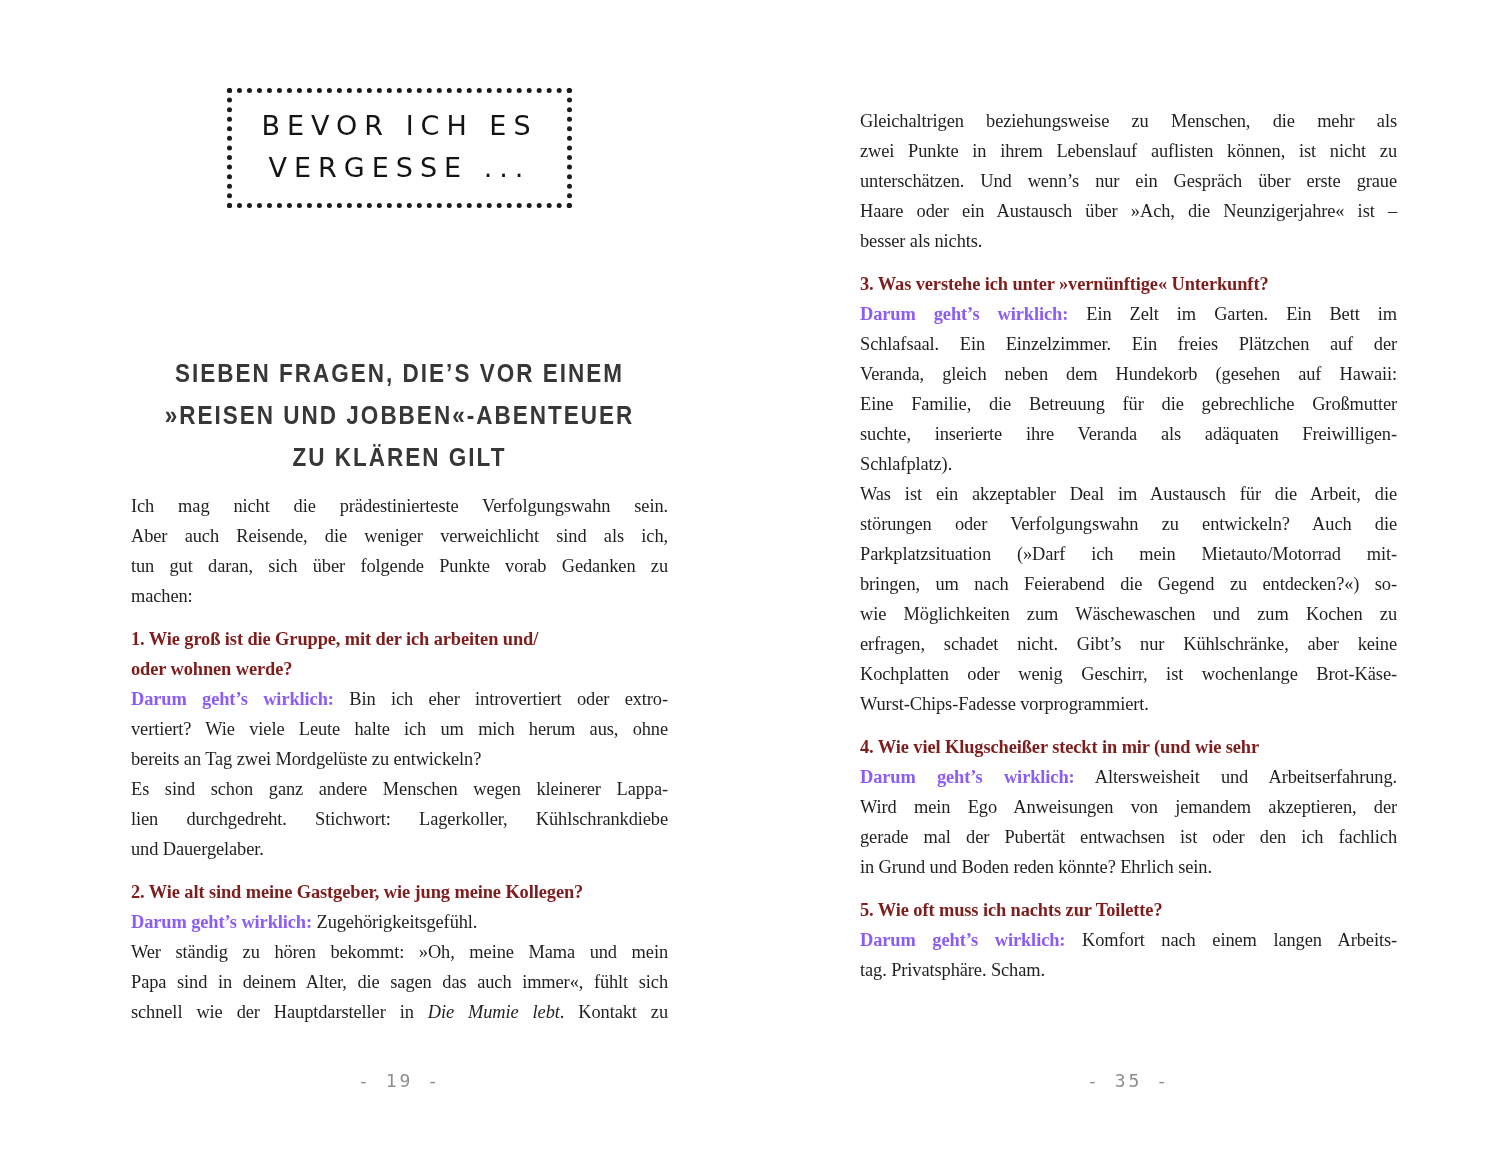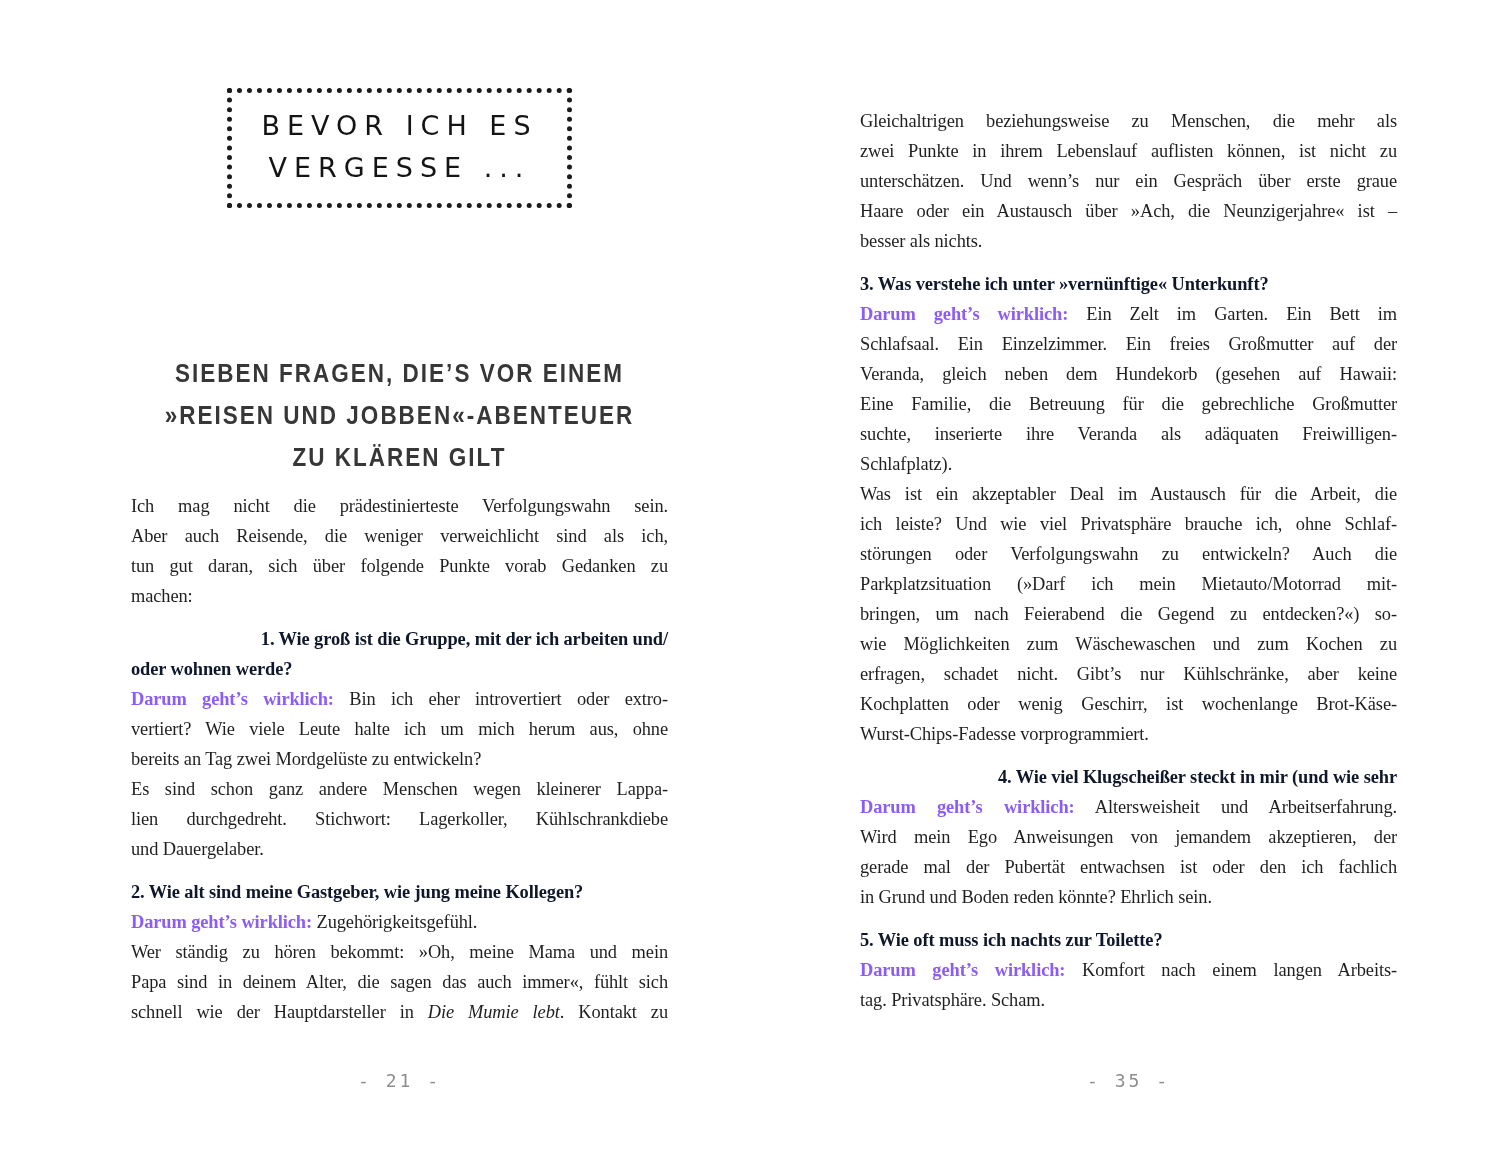--- a/index.html
+++ b/index.html
@@ -51,22 +51,22 @@
     font-size: 18.4px;
     line-height: 30px;
     letter-spacing: -0.1px;
   }
   .page-right .body { margin-top: 106px; }
 
   .block { margin: 0; }
   .qheading { margin-top: 13px; }
   .qheading .line {
     font-weight: 700;
-    color: #0f172a;
-    text-align: right;
+    color: #7f1d1d;
+    text-align: left;
     text-align-last: auto;
   }
   .line { text-align: justify; text-align-last: justify; }
   .line.end { text-align-last: left; }
   .line strong { font-weight: 700; color: #8b5cf6; }
   .line em { font-style: italic; }
 
   .pagenum {
     position: absolute;
     top: 1070px;
@@ -123,46 +123,45 @@
         <div class="block para">
           <div class="line end"><strong>Darum geht’s wirklich:</strong> Zugehörigkeitsgefühl.</div>
         </div>
         <div class="block para">
           <div class="line">Wer ständig zu hören bekommt: »Oh, meine Mama und mein</div>
           <div class="line">Papa sind in deinem Alter, die sagen das auch immer«, fühlt sich</div>
           <div class="line">schnell wie der Hauptdarsteller in <em>Die Mumie lebt</em>. Kontakt zu</div>
         </div>
       </div>
 
-    <div class="pagenum">- 21 -</div>
+    <div class="pagenum">- 19 -</div>
   </section>
 
   <section class="page page-right">
     <div class="body">
         <div class="block para">
           <div class="line">Gleichaltrigen beziehungsweise zu Menschen, die mehr als</div>
           <div class="line">zwei Punkte in ihrem Lebenslauf auflisten können, ist nicht zu</div>
           <div class="line">unterschätzen. Und wenn’s nur ein Gespräch über erste graue</div>
           <div class="line">Haare oder ein Austausch über »Ach, die Neunzigerjahre« ist –</div>
           <div class="line end">besser als nichts.</div>
         </div>
         <div class="block qheading">
           <div class="line end">3. Was verstehe ich unter »vernünftige« Unterkunft?</div>
         </div>
         <div class="block para">
           <div class="line"><strong>Darum geht’s wirklich:</strong> Ein Zelt im Garten. Ein Bett im</div>
-          <div class="line">Schlafsaal. Ein Einzelzimmer. Ein freies Großmutter auf der</div>
+          <div class="line">Schlafsaal. Ein Einzelzimmer. Ein freies Plätzchen auf der</div>
           <div class="line">Veranda, gleich neben dem Hundekorb (gesehen auf Hawaii:</div>
           <div class="line">Eine Familie, die Betreuung für die gebrechliche Großmutter</div>
           <div class="line">suchte, inserierte ihre Veranda als adäquaten Freiwilligen-</div>
           <div class="line end">Schlafplatz).</div>
         </div>
         <div class="block para">
           <div class="line">Was ist ein akzeptabler Deal im Austausch für die Arbeit, die</div>
-          <div class="line">ich leiste? Und wie viel Privatsphäre brauche ich, ohne Schlaf-</div>
           <div class="line">störungen oder Verfolgungswahn zu entwickeln? Auch die</div>
           <div class="line">Parkplatzsituation (»Darf ich mein Mietauto/Motorrad mit-</div>
           <div class="line">bringen, um nach Feierabend die Gegend zu entdecken?«) so-</div>
           <div class="line">wie Möglichkeiten zum Wäschewaschen und zum Kochen zu</div>
           <div class="line">erfragen, schadet nicht. Gibt’s nur Kühlschränke, aber keine</div>
           <div class="line">Kochplatten oder wenig Geschirr, ist wochenlange Brot-Käse-</div>
           <div class="line end">Wurst-Chips-Fadesse vorprogrammiert.</div>
         </div>
         <div class="block qheading">
           <div class="line">4. Wie viel Klugscheißer steckt in mir (und wie sehr</div>

